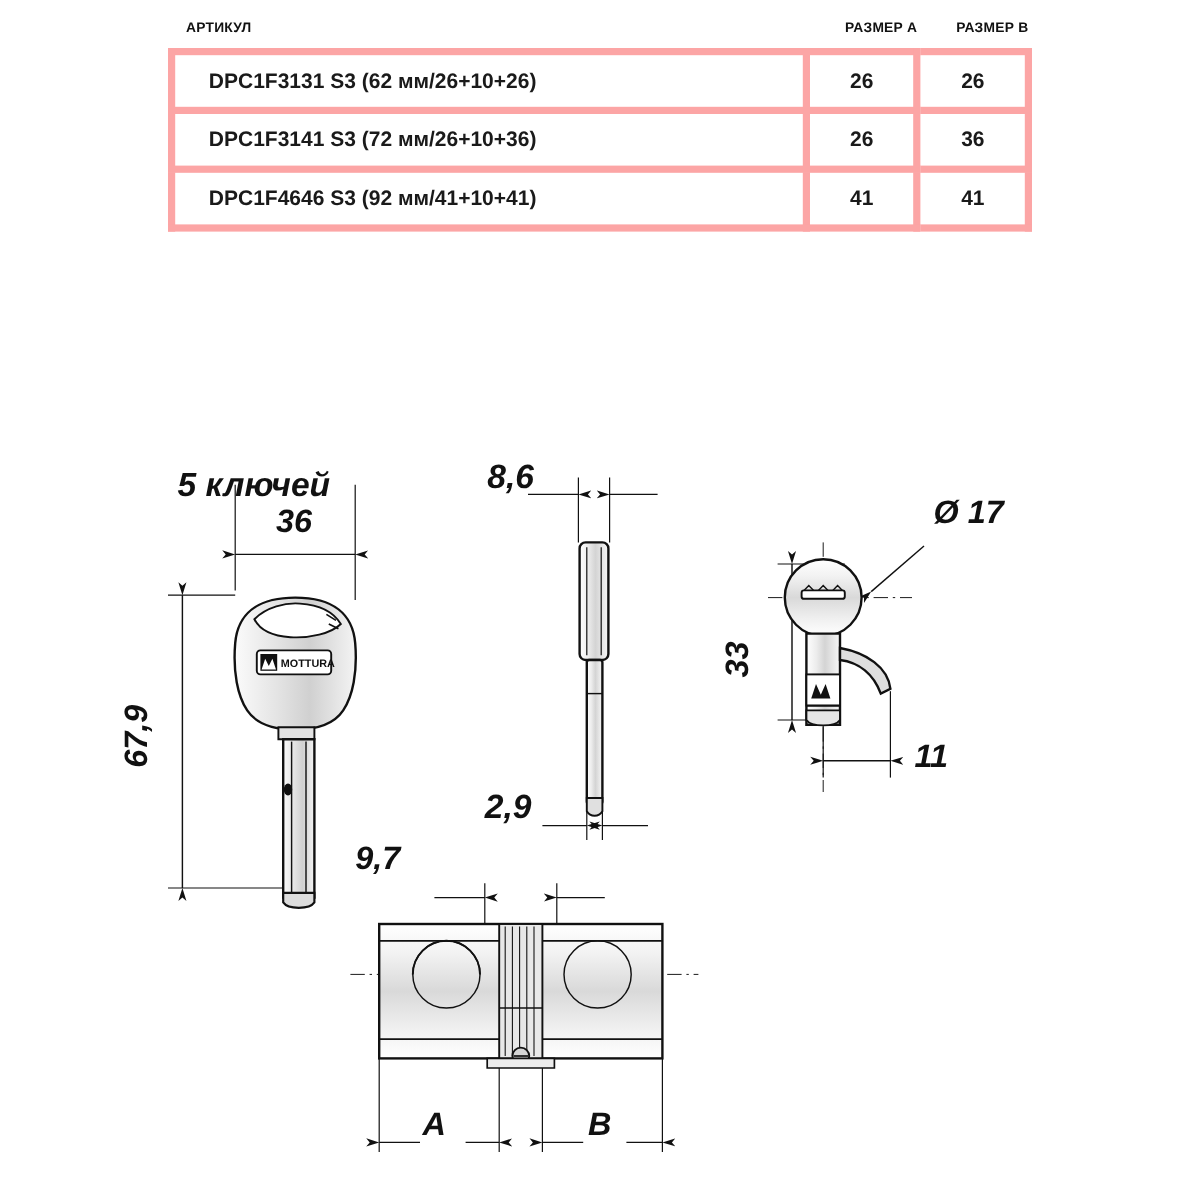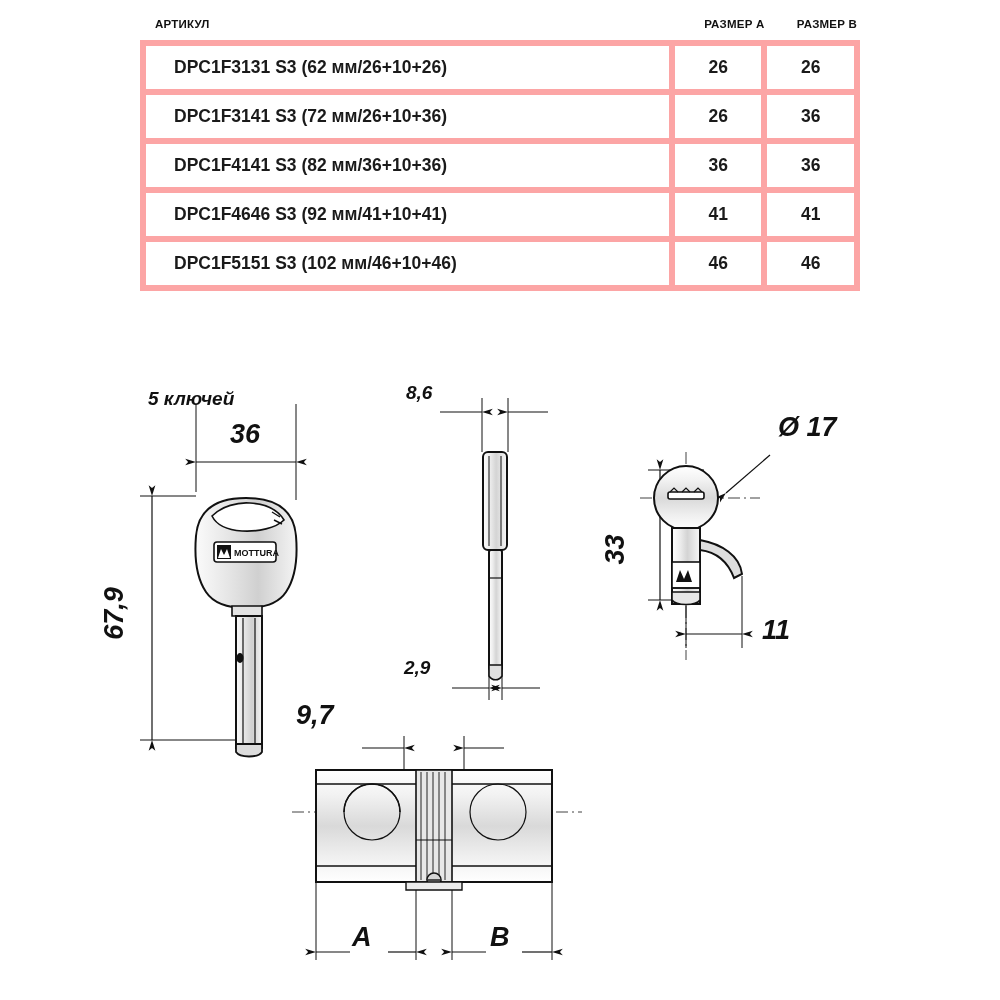--- a/index.html
+++ b/index.html
@@ -64,21 +64,21 @@
     font-family: "Liberation Sans", sans-serif;
     font-weight: bold;
     color: #111;
     white-space: nowrap;
   }
   .italic-dim {
     font-style: italic;
     font-weight: bold;
   }
   .dim-28 { font-size: 27px; }
-  .dim-24 { font-size: 19px; }
+  .dim-24 { font-size: 28px; }
 
   .vert {
     transform-origin: 50% 50%;
   }
 
   svg.draw {
     position: absolute;
     left: 0;
     top: 0;
     width: 1000px;
@@ -109,33 +109,23 @@
         <td>DPC1F3131 S3 (62 мм/26+10+26)</td>
         <td class="num">26</td>
         <td class="num">26</td>
       </tr>
       <tr>
         <td>DPC1F3141 S3 (72 мм/26+10+36)</td>
         <td class="num">26</td>
         <td class="num">36</td>
       </tr>
       <tr>
-        <td>DPC1F4141 S3 (82 мм/36+10+36)</td>
-        <td class="num">36</td>
-        <td class="num">36</td>
-      </tr>
-      <tr>
         <td>DPC1F4646 S3 (92 мм/41+10+41)</td>
         <td class="num">41</td>
         <td class="num">41</td>
-      </tr>
-      <tr>
-        <td>DPC1F5151 S3 (102 мм/46+10+46)</td>
-        <td class="num">46</td>
-        <td class="num">46</td>
       </tr>
     </tbody>
   </table>
 
   <svg class="draw" viewBox="0 0 1000 1000">
     <defs>
       <marker id="arrL" markerWidth="10" markerHeight="8" refX="9" refY="4" orient="auto">
         <path d="M9,4 L0,1.2 L2.4,4 L0,6.8 Z" fill="#111"></path>
       </marker>
       <marker id="arrR" markerWidth="10" markerHeight="8" refX="1" refY="4" orient="auto">

